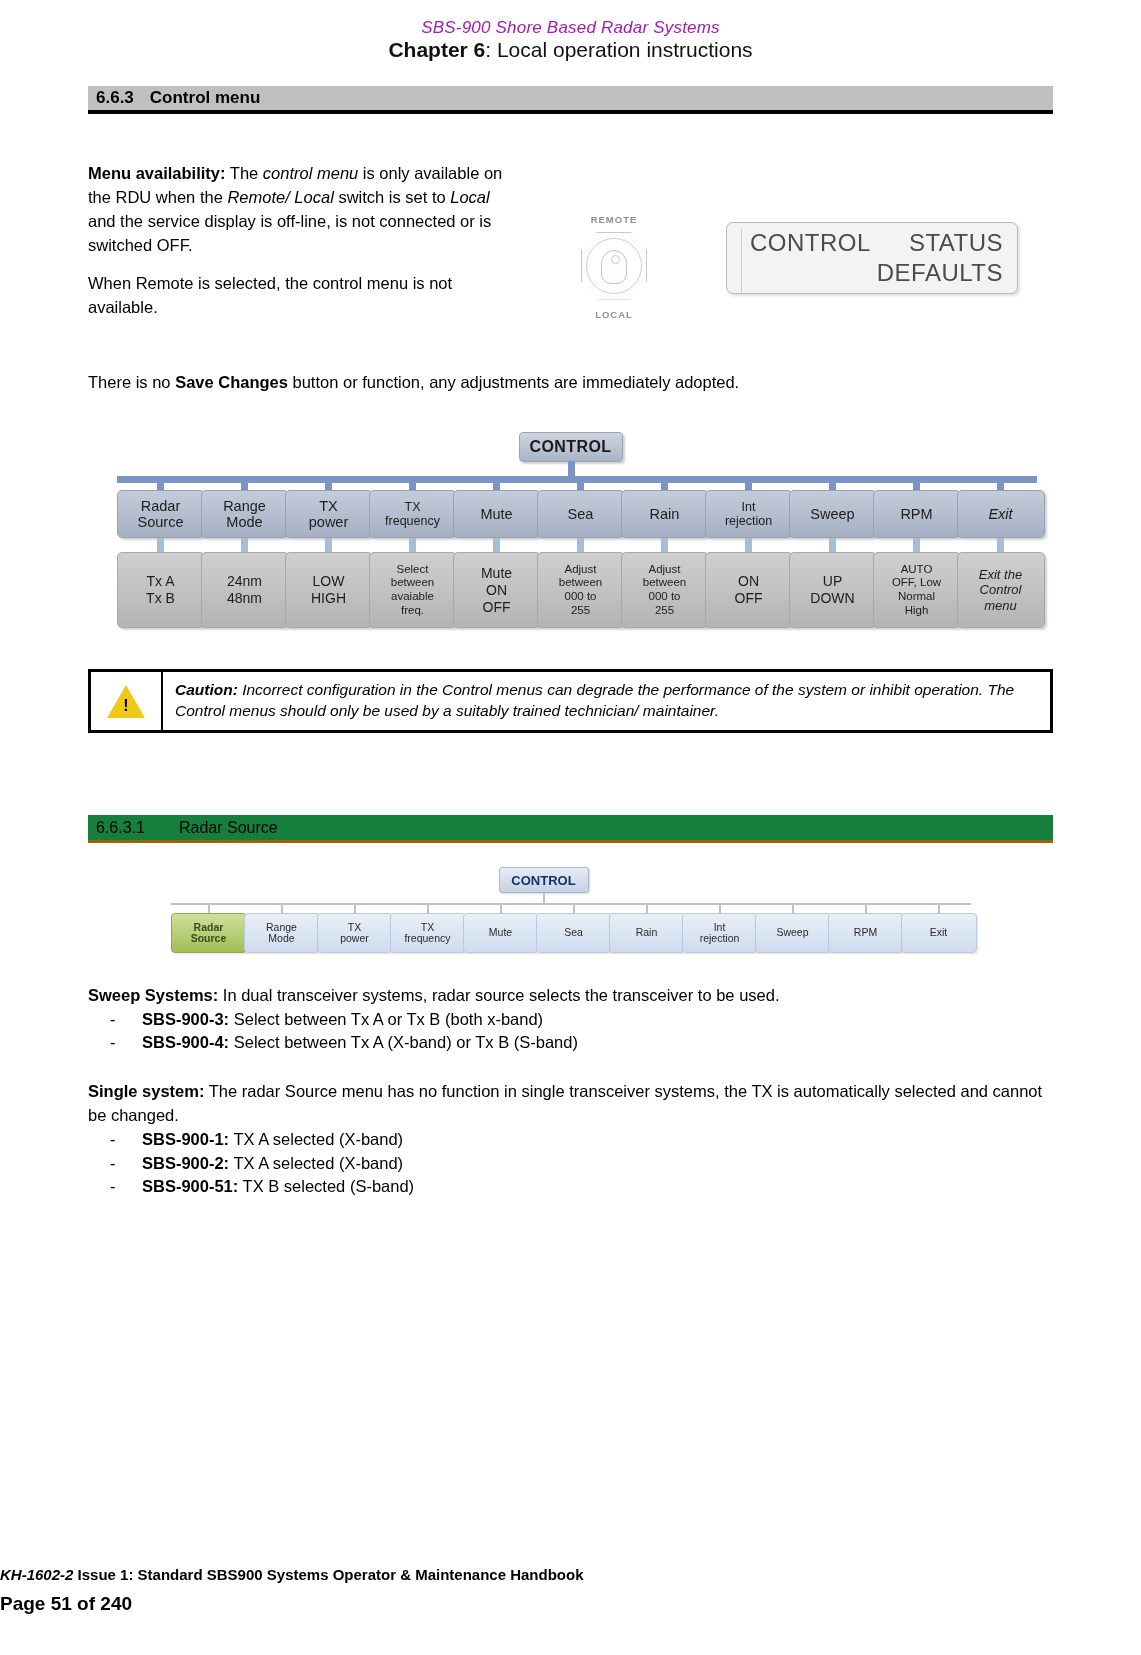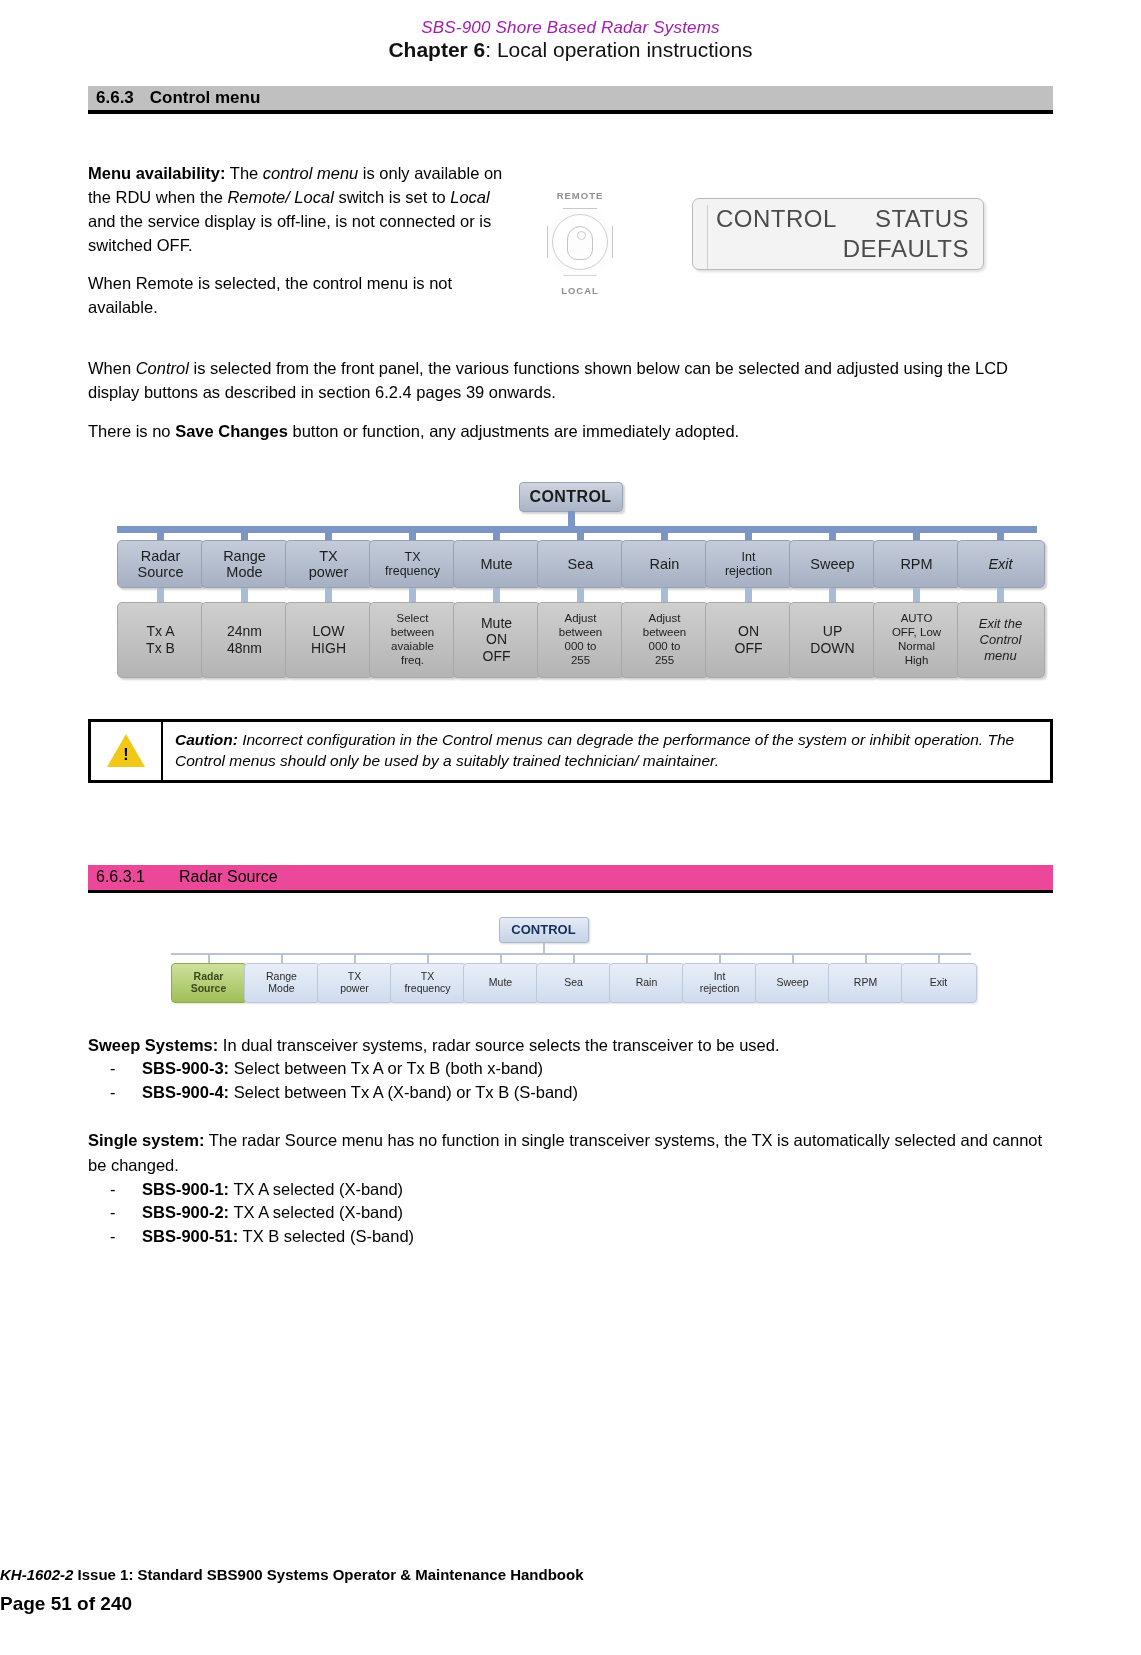--- a/index.html
+++ b/index.html
@@ -44,24 +44,24 @@
     background: #c0c0c0;
     height: 28px;
     display: flex;
     align-items: center;
     padding-left: 8px;
     font-size: 17px;
     font-weight: bold;
     border-bottom: 4px solid #000;
   }
   .section-bar.sub {
-    background: #ec4899;
+    background: #15803d;
     font-weight: normal;
     font-size: 16px;
-    border-bottom: 3px solid #000000;
+    border-bottom: 3px solid #a16207;
   }
   .section-bar .num { margin-right: 16px; }
   .section-bar.sub .num { margin-right: 34px; }
 
   
   .body-block {
     margin: 0 88px;
     font-size: 16.5px;
     line-height: 1.5;
   }
@@ -70,21 +70,22 @@
   .spacer-md { height: 24px; }
   .spacer-lg { height: 36px; }
 
   i.it { font-style: italic; }
   b.bd { font-weight: bold; }
 
   
   .avail-row {
     display: flex;
     margin: 0 88px;
-    align-items: center;
+    align-items: flex-end;
+    gap: 34px;
   }
   .avail-text {
     width: 430px;
     font-size: 16.5px;
     line-height: 1.45;
   }
   .avail-imgs {
     flex: 1;
     display: flex;
     align-items: flex-start;
@@ -401,21 +402,20 @@
           </div>
         </div>
       </div>
 
     </div>
   </div>
 
   <div class="spacer-lg"></div>
 
   <div class="body-block">
-    <div class="para"><span>When </span><i class="it">Control</i><span> is selected from the front panel, the various functions shown below can be selected and adjusted using the LCD display buttons as described in section 6.2.4 pages 39 onwards.</span></div>
     <div class="spacer-sm"></div>
     <div class="para"><span>There is no </span><b class="bd">Save Changes</b><span> button or function, any adjustments are immediately adopted.</span></div>
   </div>
 
   <div class="spacer-lg"></div>
 
   <div class="flow-wrap">
     <div class="flow-root">CONTROL</div>
     <div class="flow-stem"></div>
     <div class="flow-hbar"></div>

